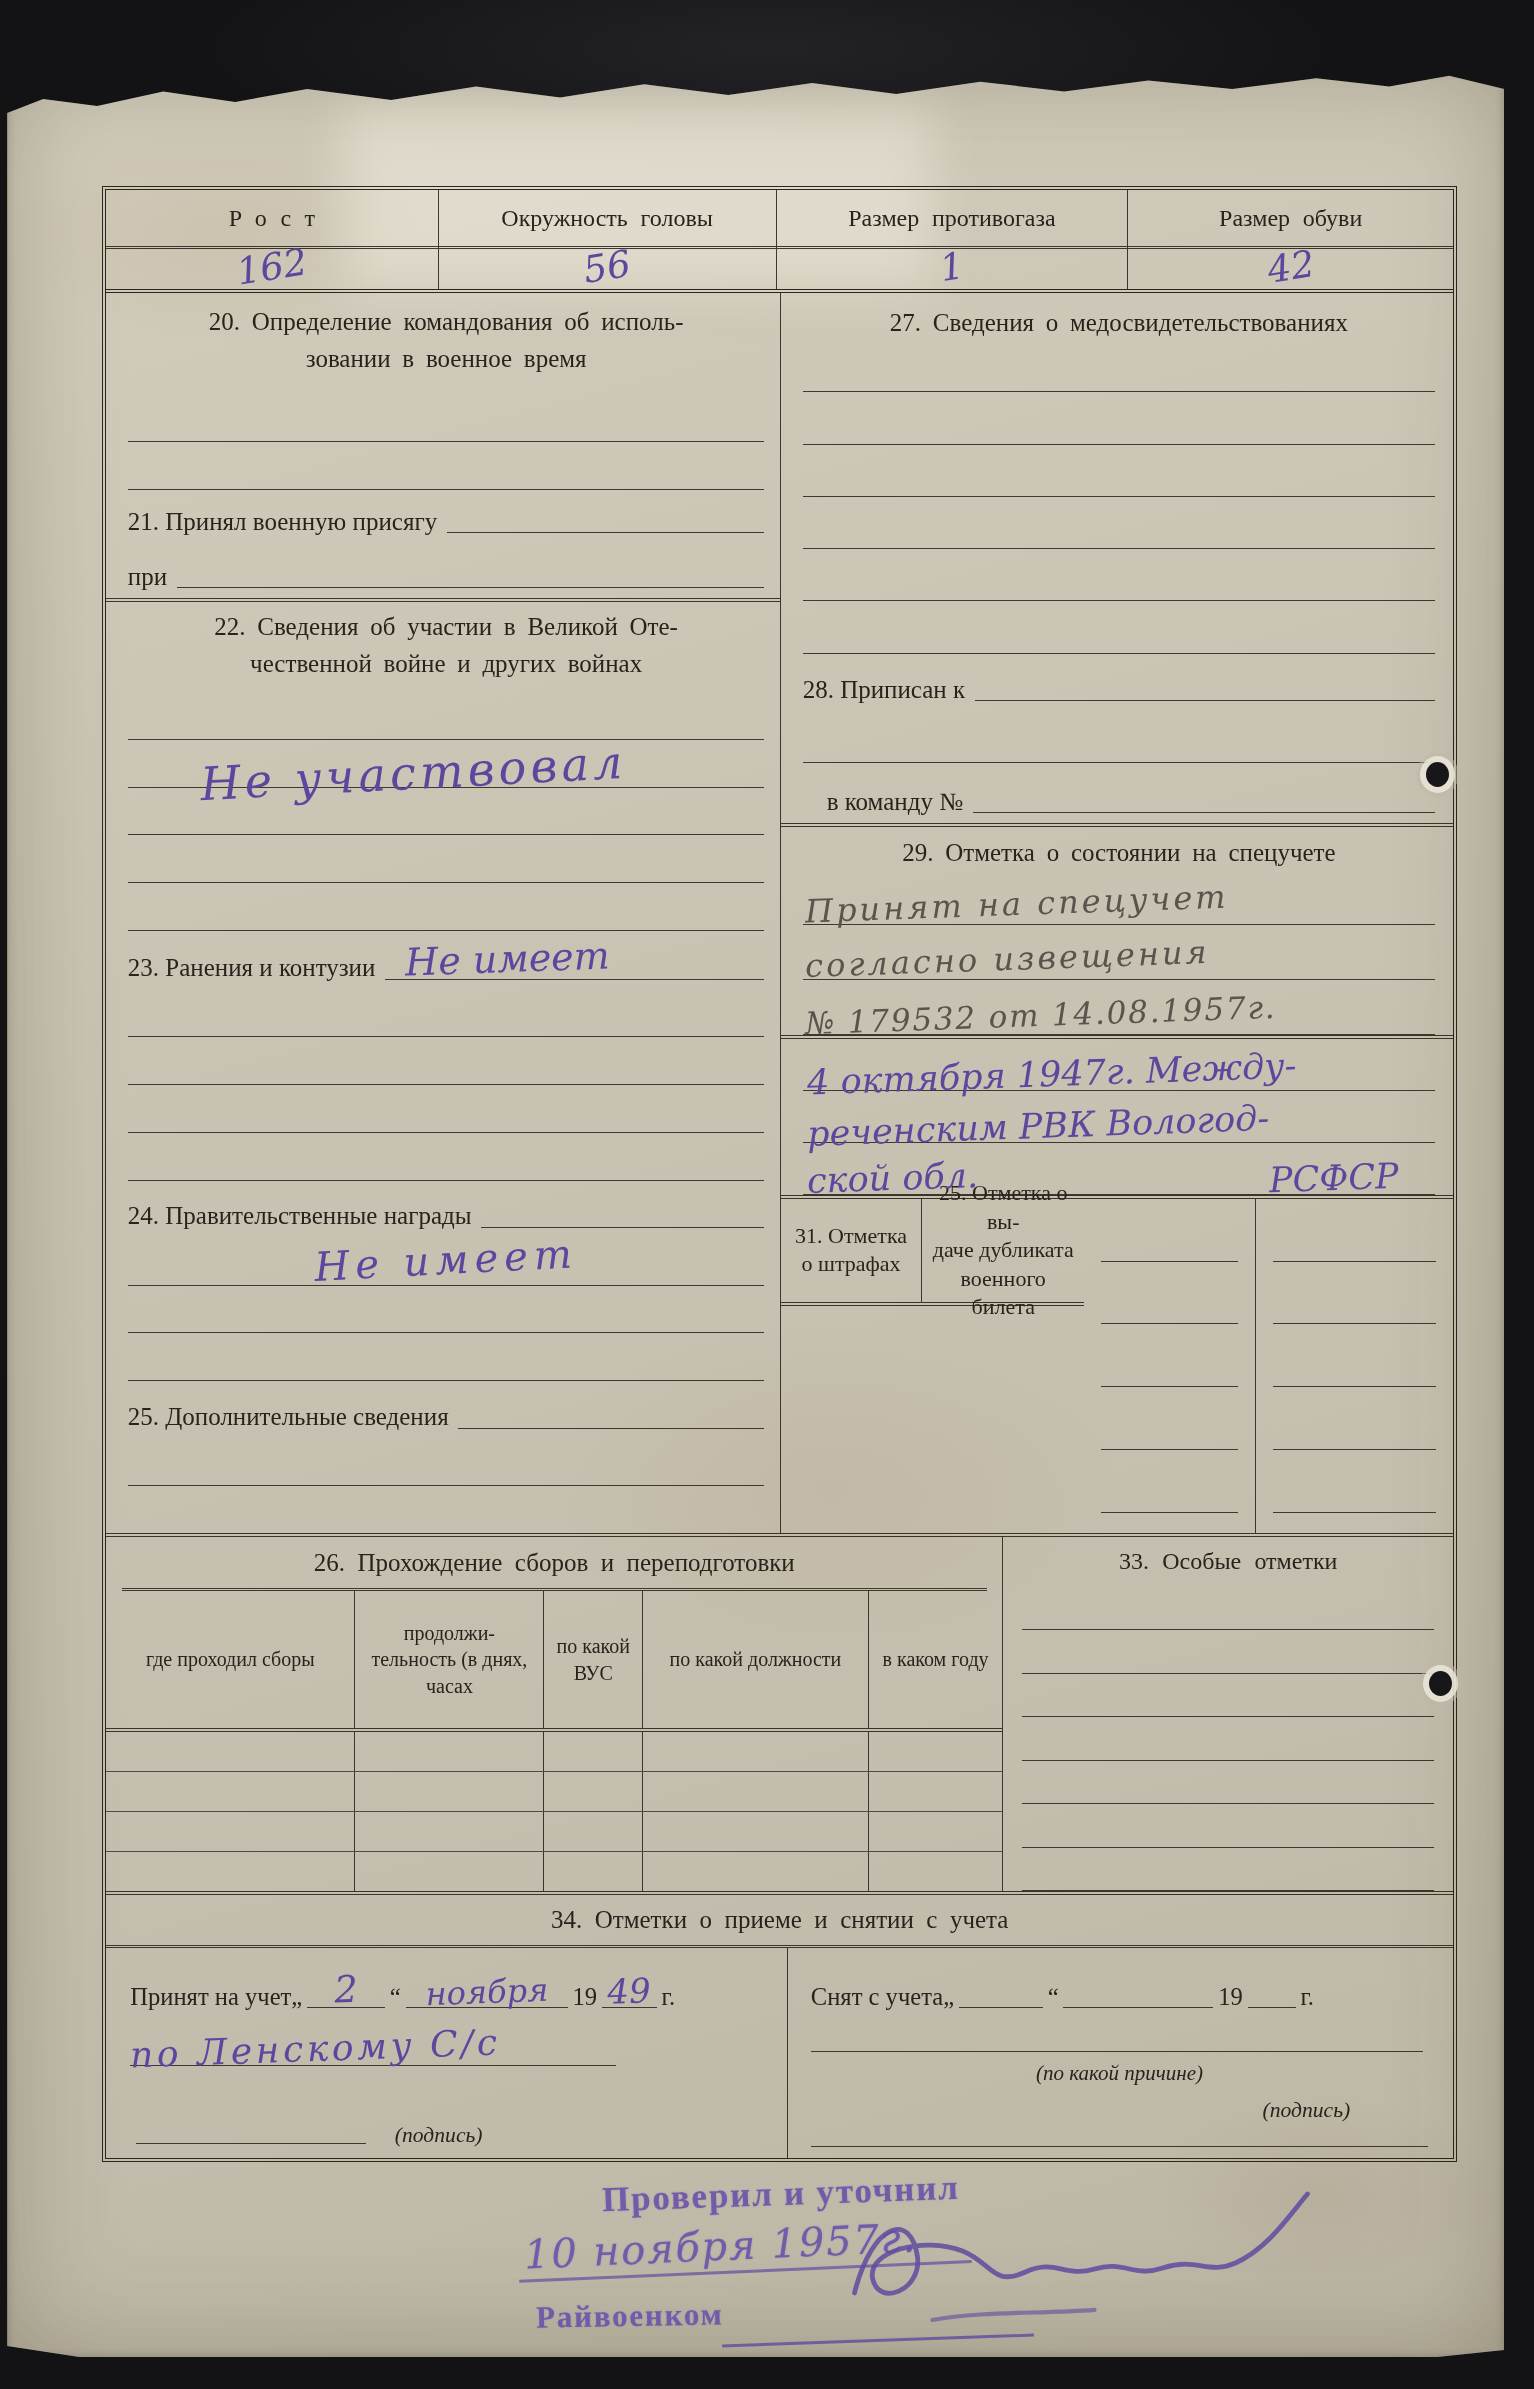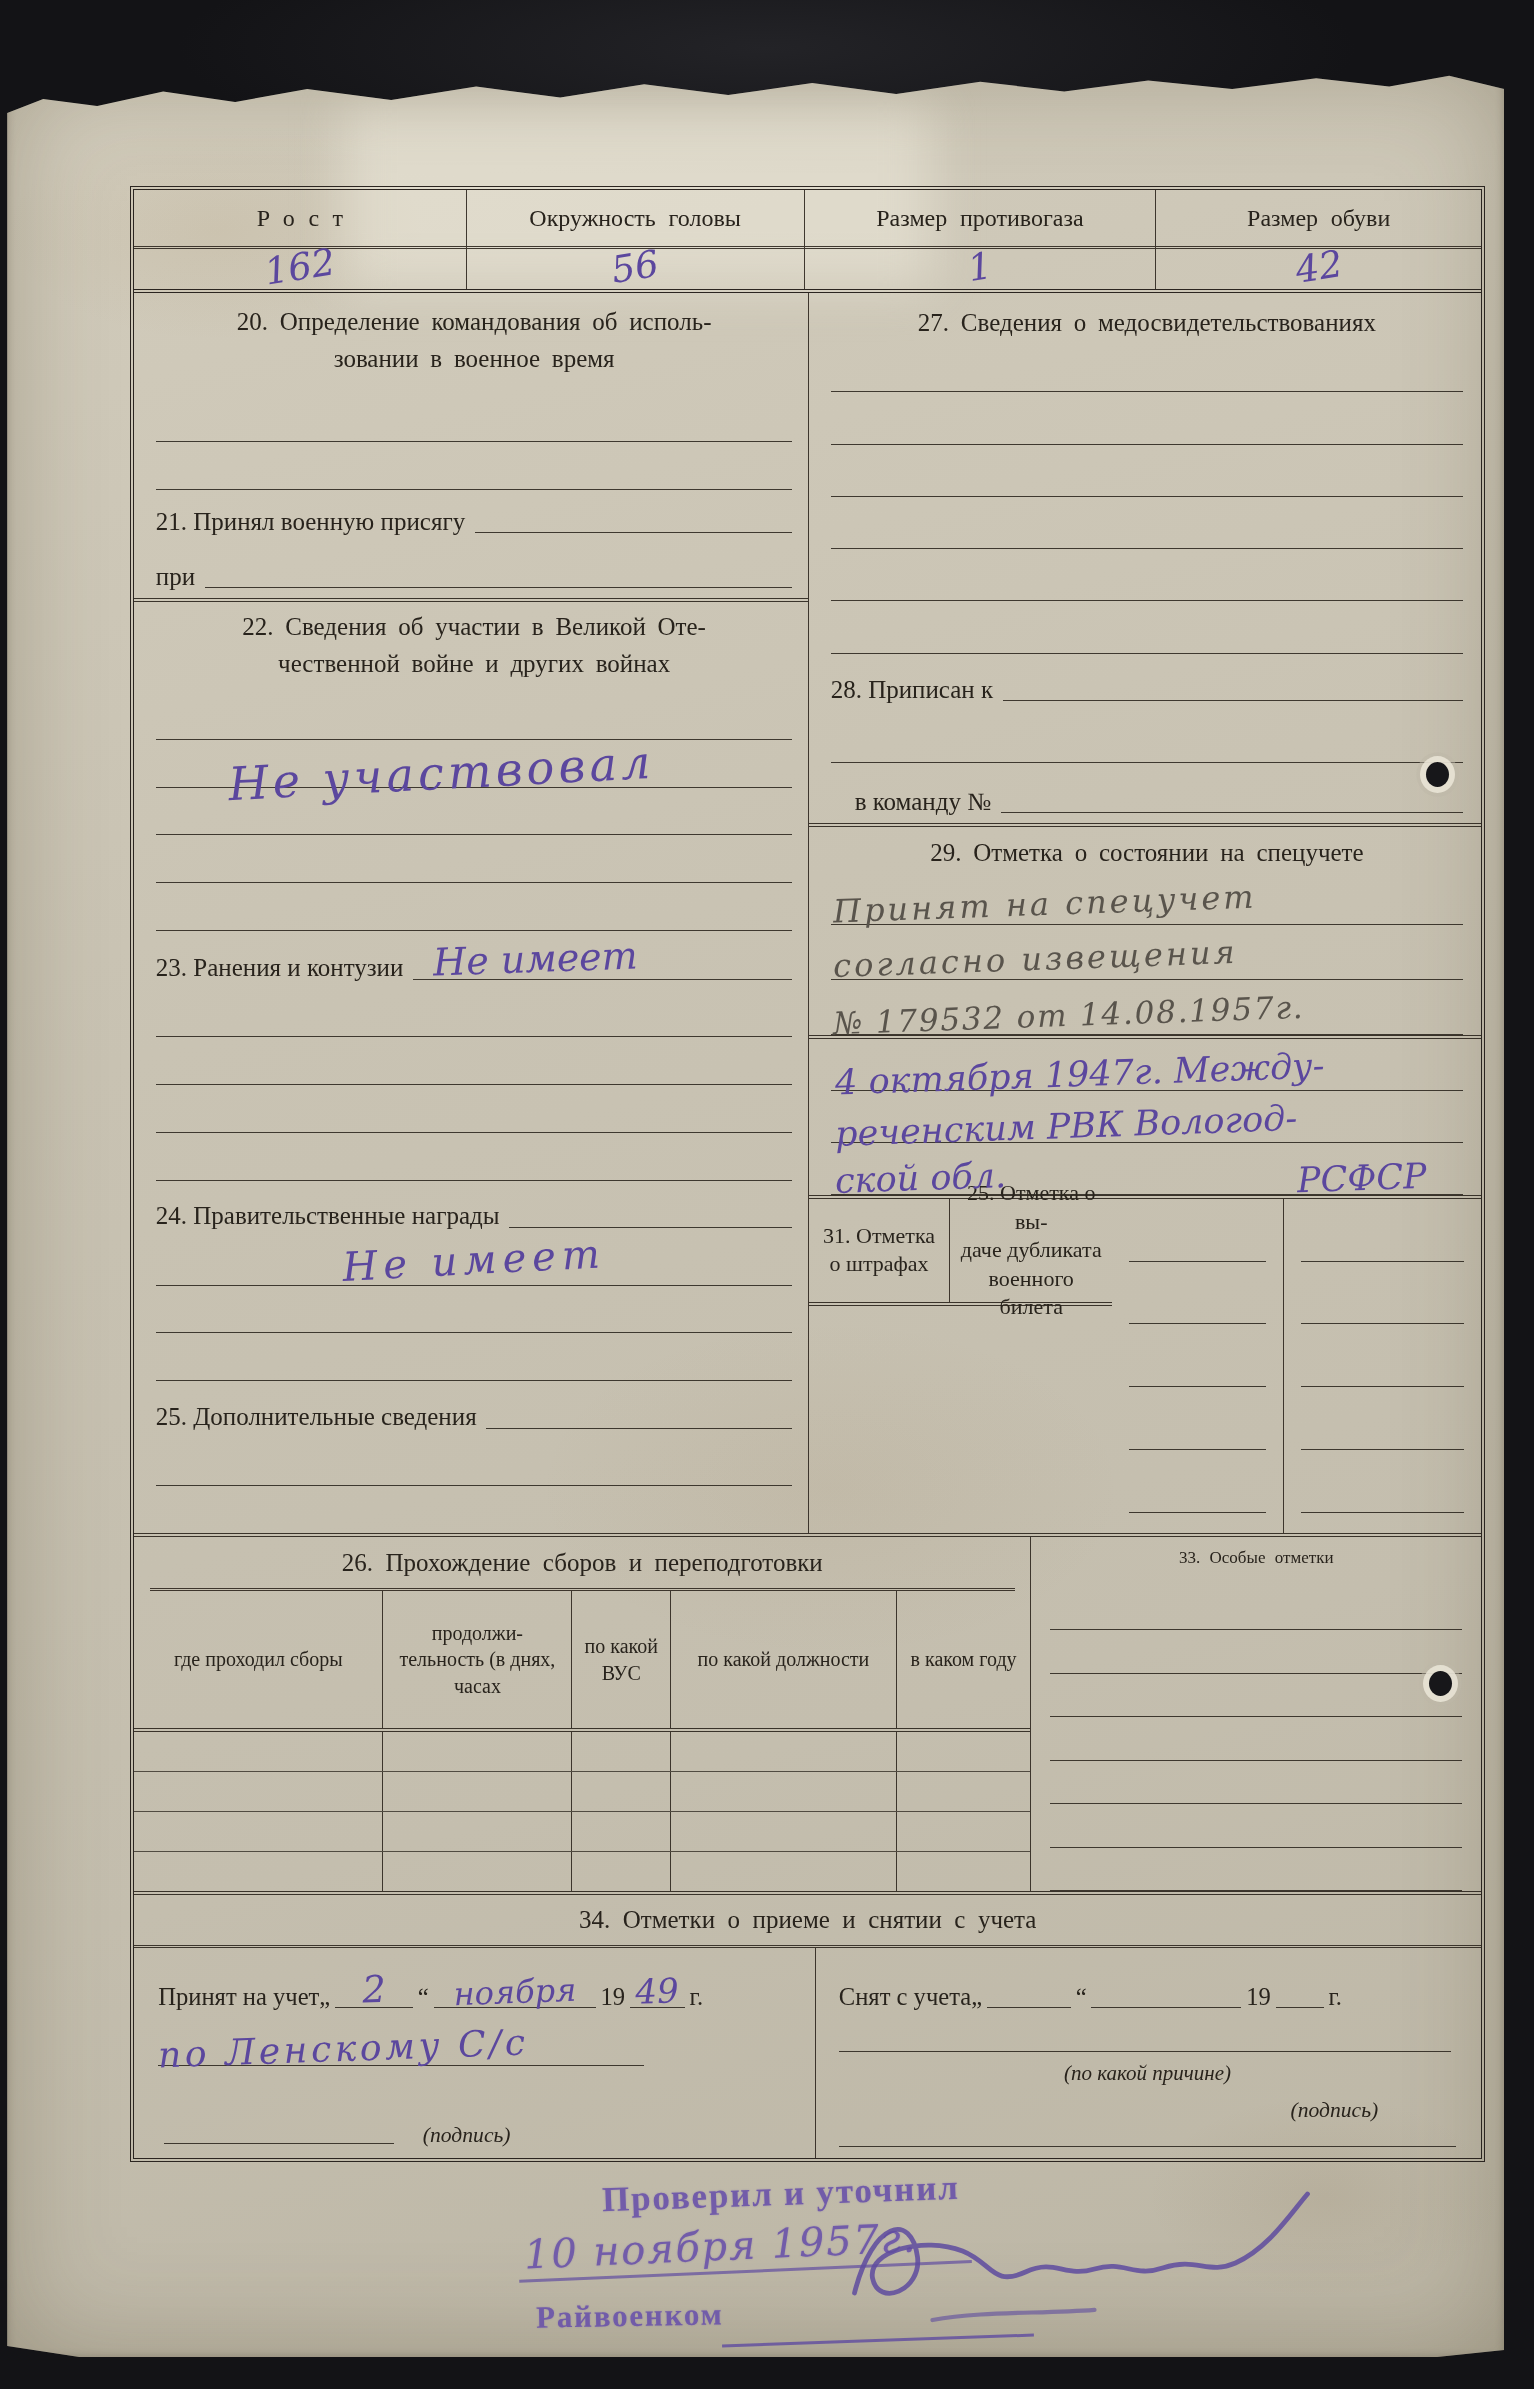--- a/index.html
+++ b/index.html
@@ -30,21 +30,21 @@
   }
   .light-patch { position:absolute; left:336px; top:36px; width:589px; height:180px;
     background:rgba(240,236,222,.5); filter:blur(24px); }
 
   .hole { position:absolute; width:23px; height:25px; border-radius:50%;
     background:#17171a; box-shadow:0 0 0 6px rgba(235,230,216,.85), 0 0 0 9.6px rgba(190,183,168,.5); }
 
   
   .form {
     position:absolute; left:95px; top:115px; width:1355px; height:1976px;
-    border:4.8px double #2b2520; display:flex; flex-direction:column;margin-left:28px;
+    border:4.8px double #2b2520; display:flex; flex-direction:column;
   }
   
   .meas { height:103px; flex:0 0 auto; display:flex; border-bottom:4.8px double #2b2520; }
   .m-cell { position:relative; display:flex; flex-direction:column; }
   .m-cell + .m-cell { border-left:1.8px solid rgba(45,38,30,.9); }
   .m1{width:24.6%;} .m2{width:25.1%;} .m3{width:26.1%;} .m4{flex:1;}
   .m-head { height:59px; display:flex; align-items:center; justify-content:center;
     font-size:24px; word-spacing:.28em; border-bottom:3.6px double rgba(45,38,30,.9); }
   .m1 .m-head { letter-spacing:.55em; text-indent:.55em; }
   .m-val { flex:1; position:relative; }
@@ -100,21 +100,21 @@
   .hdr26 > div { display:flex; align-items:center; justify-content:center; text-align:center;
     font-size:20px; line-height:1.32; padding:3.6px 4.8px; }
   .hdr26 > div + div { border-left:1.8px solid rgba(45,38,30,.9); }
   .cA{width:27.7%;} .cB{width:21.1%;} .cC{width:11%;} .cD{width:25.2%;} .cE{flex:1;}
   .rows26 { flex:1; display:flex; flex-direction:column; }
   .r26 { flex:1; display:flex; }
   .r26 + .r26 { border-top:1.8px solid rgba(42,36,28,.75); }
   .r26 > div { height:100%; }
   .r26 > div + div { border-left:1.8px solid rgba(45,38,30,.9); }
   .b33 { flex:1; display:flex; flex-direction:column; padding:0 19px; }
-  .t33 { flex:0 0 auto; height:50px; padding-top:10.8px; text-align:center; font-size:17px; word-spacing:.3em; }
+  .t33 { flex:0 0 auto; height:50px; padding-top:10.8px; text-align:center; font-size:24px; word-spacing:.3em; }
 
   
   .b34 { flex:0 0 auto; height:267px; border-top:4.8px double rgba(42,36,28,.9);
     display:flex; flex-direction:column; }
   .t34 { flex:0 0 auto; height:53px; display:flex; align-items:center; justify-content:center;
     font-size:25px; word-spacing:.25em; border-bottom:3.6px double rgba(45,38,30,.9);text-align:center; }
   .c34 { flex:1; display:flex; }
   .c34L { width:50.6%; border-right:1.8px solid rgba(45,38,30,.9);
     padding:3.6px 18px 6px 24px; display:flex; flex-direction:column; font-size:24.6px; }
   .c34R { flex:1; padding:3.6px 25px 6px 23px; display:flex; flex-direction:column; font-size:24.6px; }

